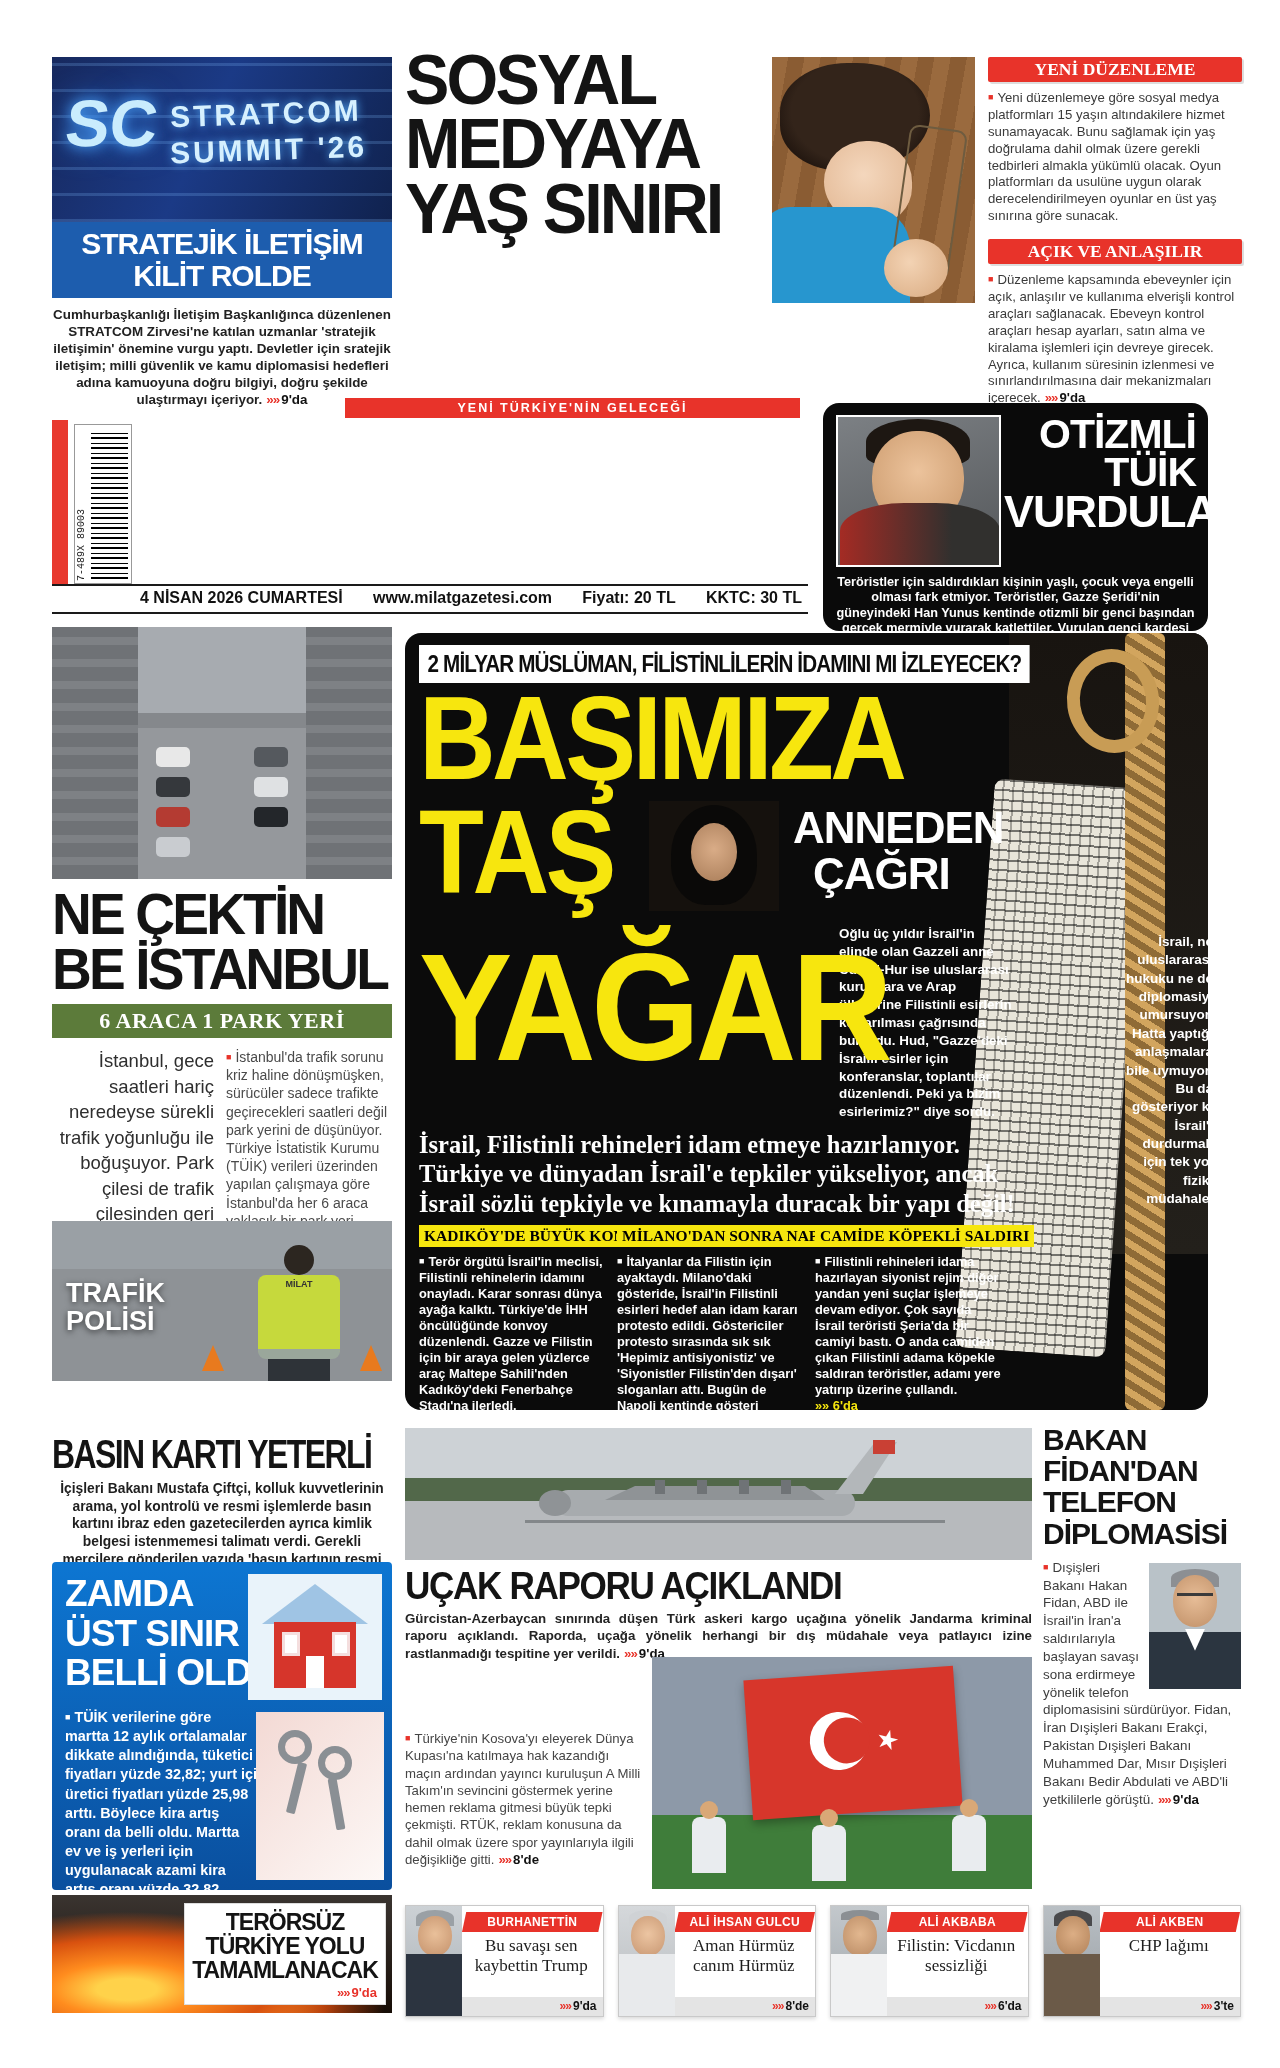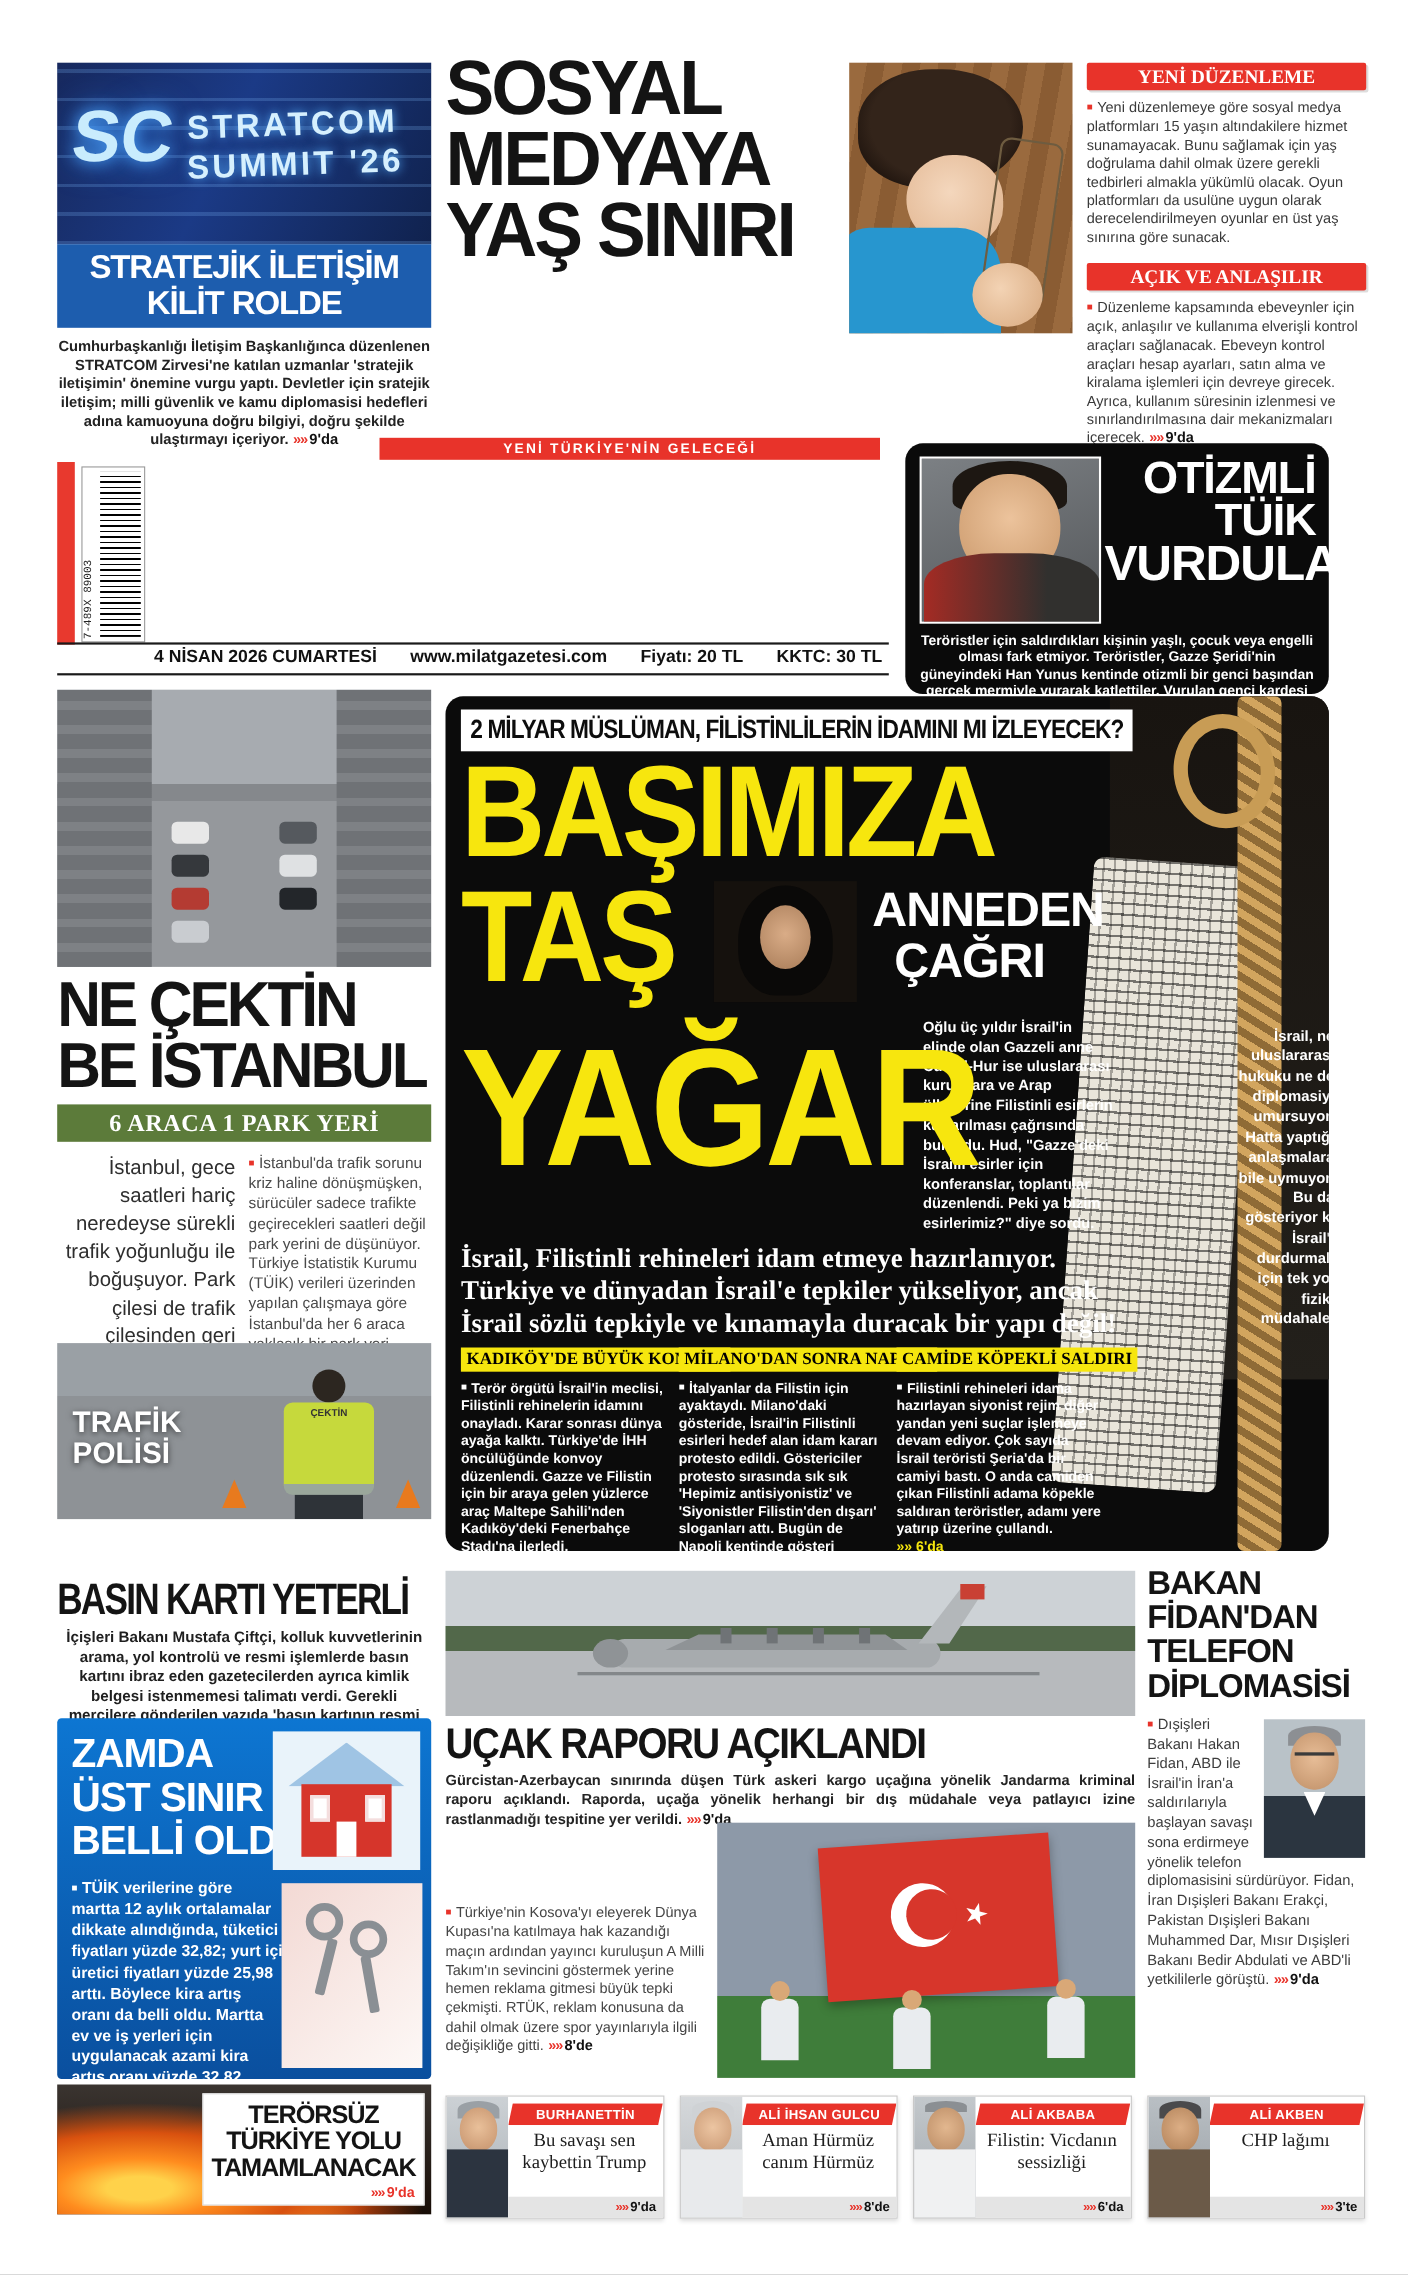--- a/index.html
+++ b/index.html
@@ -315,21 +315,21 @@
   <div class="abs green-band">6 ARACA 1 PARK YERİ</div>
   <p class="abs ist-intro">İstanbul, gece saatleri hariç neredeyse sürekli trafik yoğunluğu ile boğuşuyor. Park çilesi de trafik çilesinden geri değil.</p>
   <p class="abs ist-body"><span class="bullet red">■</span><span>İstanbul'da trafik sorunu kriz haline dönüşmüşken, sürücüler sadece trafikte geçirecekleri saatleri değil park yerini de düşünüyor. Türkiye İstatistik Kurumu (TÜİK) verileri üzerinden yapılan çalışmaya göre İstanbul'da her 6 araca yaklaşık bir park yeri düşüyor.</span><span class="ref"><span class="arr red">»»</span><span>8'de</span></span></p>
 
   <div class="abs pol-img">
     <div class="pol-overlay">
       <div>TRAFİK</div>
       <div>POLİSİ</div>
     </div>
     <div class="officer-head"></div>
-    <div class="officer-vest"><span>ÇEKTİN</span></div>
+    <div class="officer-vest"><span>MİLAT</span></div>
     <div class="officer-legs"></div>
     <div class="cone" style="left:150px"></div>
     <div class="cone" style="left:308px"></div>
   </div>
   <div class="abs basin-hl">BASIN KARTI YETERLİ</div>
   <p class="abs basin-body"><span>İçişleri Bakanı Mustafa Çiftçi, kolluk kuvvetlerinin arama, yol kontrolü ve resmi işlemlerde basın kartını ibraz eden gazetecilerden ayrıca kimlik belgesi istenmemesi talimatı verdi. Gerekli mercilere gönderilen yazıda 'basın kartının resmi nitelikte bir kimlik belgesi' olduğu belirtildi.</span><span class="ref"><span class="arr red">»»</span><span>8'de</span></span></p>
 
   <div class="abs zamda">
     <div class="zamda-hl">
       <div>ZAMDA</div>

